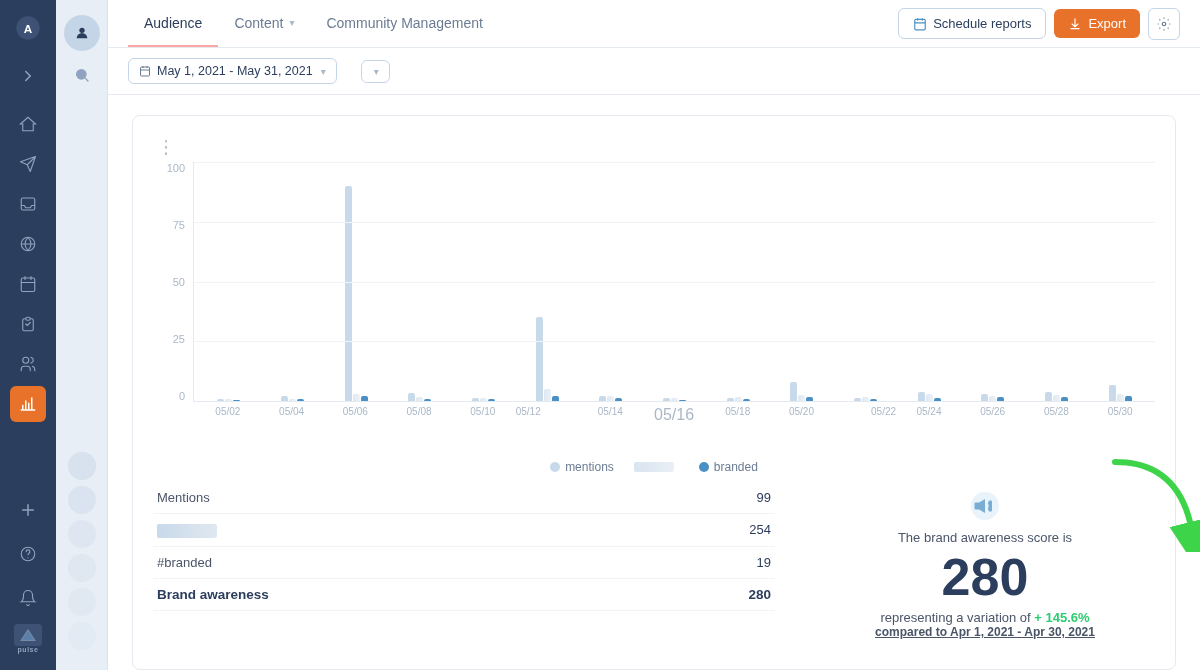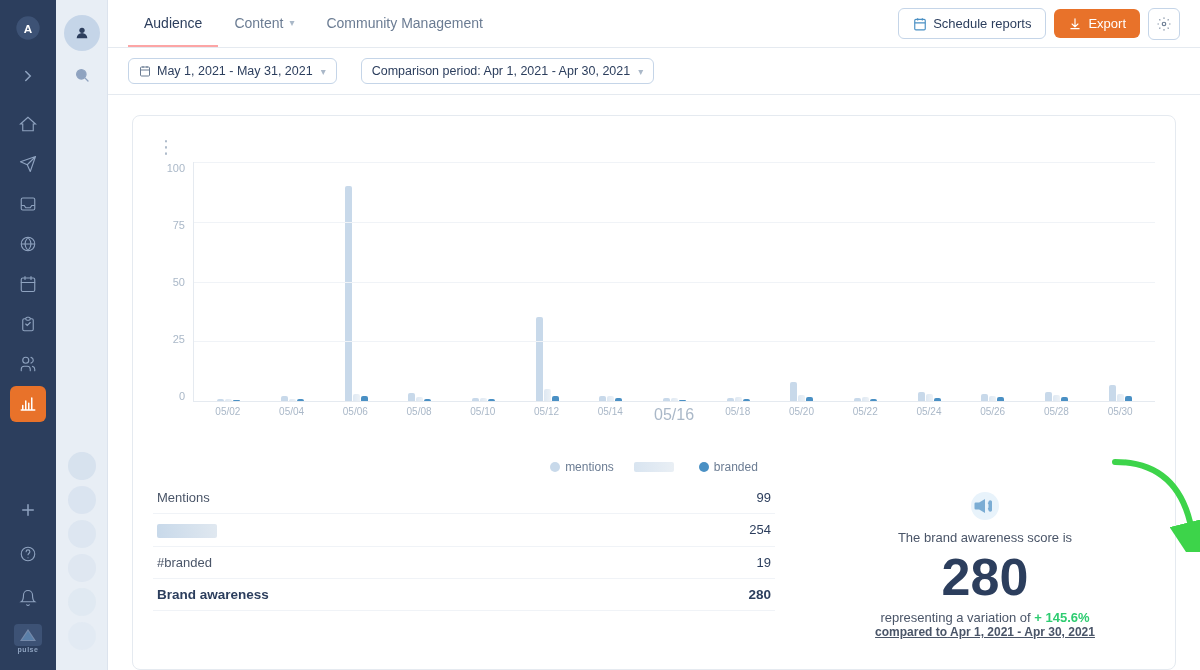--- a/index.html
+++ b/index.html
@@ -531,21 +531,20 @@
     <button class="filter-btn">
       <svg width="12" height="12" viewBox="0 0 24 24" fill="none" stroke="#6b7c93" stroke-width="2">
           <rect x="3" y="4" width="18" height="18" rx="2"></rect>
           <path d="M16 2v4M8 2v4M3 10h18"></path>
         </svg>
       <span>May 1, 2021 - May 31, 2021</span>
       <span class="chevron">▾</span>
     </button>
     <span class="filter-sep"></span>
     <button class="filter-btn">
-      <span>Comparison period: Apr 1, 2021 - Apr 30, 2021</span>
       <span class="chevron">▾</span>
     </button>
   </div>
 
   <div class="content">
     <div class="chart-card">
       <div class="chart-header">
         <div class="more-icon">⋮</div>
       </div>
 
@@ -688,26 +687,26 @@
               </div>
             </div>
           </div>
 
           <div style="display:flex;padding:4px 4px 0;gap:2px;">
             <div style="flex:1;text-align:center;font-size:10px;color:#aab8c8;">05/02</div>
             <div style="flex:1;text-align:center;font-size:10px;color:#aab8c8;">05/04</div>
             <div style="flex:1;text-align:center;font-size:10px;color:#aab8c8;">05/06</div>
             <div style="flex:1;text-align:center;font-size:10px;color:#aab8c8;">05/08</div>
             <div style="flex:1;text-align:center;font-size:10px;color:#aab8c8;">05/10</div>
-            <div style="flex:1;text-align:center;font-size:10px;color:#aab8c8;">05/12</div>
+            <div style="flex:1;font-size:10px;color:#aab8c8;">05/12</div>
             <div style="flex:1;text-align:center;font-size:10px;color:#aab8c8;">05/14</div>
             <div style="flex:1;text-align:center;font-size:16px;color:#aab8c8;">05/16</div>
             <div style="flex:1;text-align:center;font-size:10px;color:#aab8c8;">05/18</div>
             <div style="flex:1;text-align:center;font-size:10px;color:#aab8c8;">05/20</div>
-            <div style="flex:1;text-align:center;font-size:10px;color:#aab8c8;">05/22</div>
+            <div style="flex:1;text-align:right;font-size:10px;color:#aab8c8;">05/22</div>
             <div style="flex:1;text-align:center;font-size:10px;color:#aab8c8;">05/24</div>
             <div style="flex:1;text-align:center;font-size:10px;color:#aab8c8;">05/26</div>
             <div style="flex:1;text-align:center;font-size:10px;color:#aab8c8;">05/28</div>
             <div style="flex:1;text-align:center;font-size:10px;color:#aab8c8;">05/30</div>
           </div>
         </div>
       </div>
 
       <div class="chart-legend">
         <div class="legend-item">

